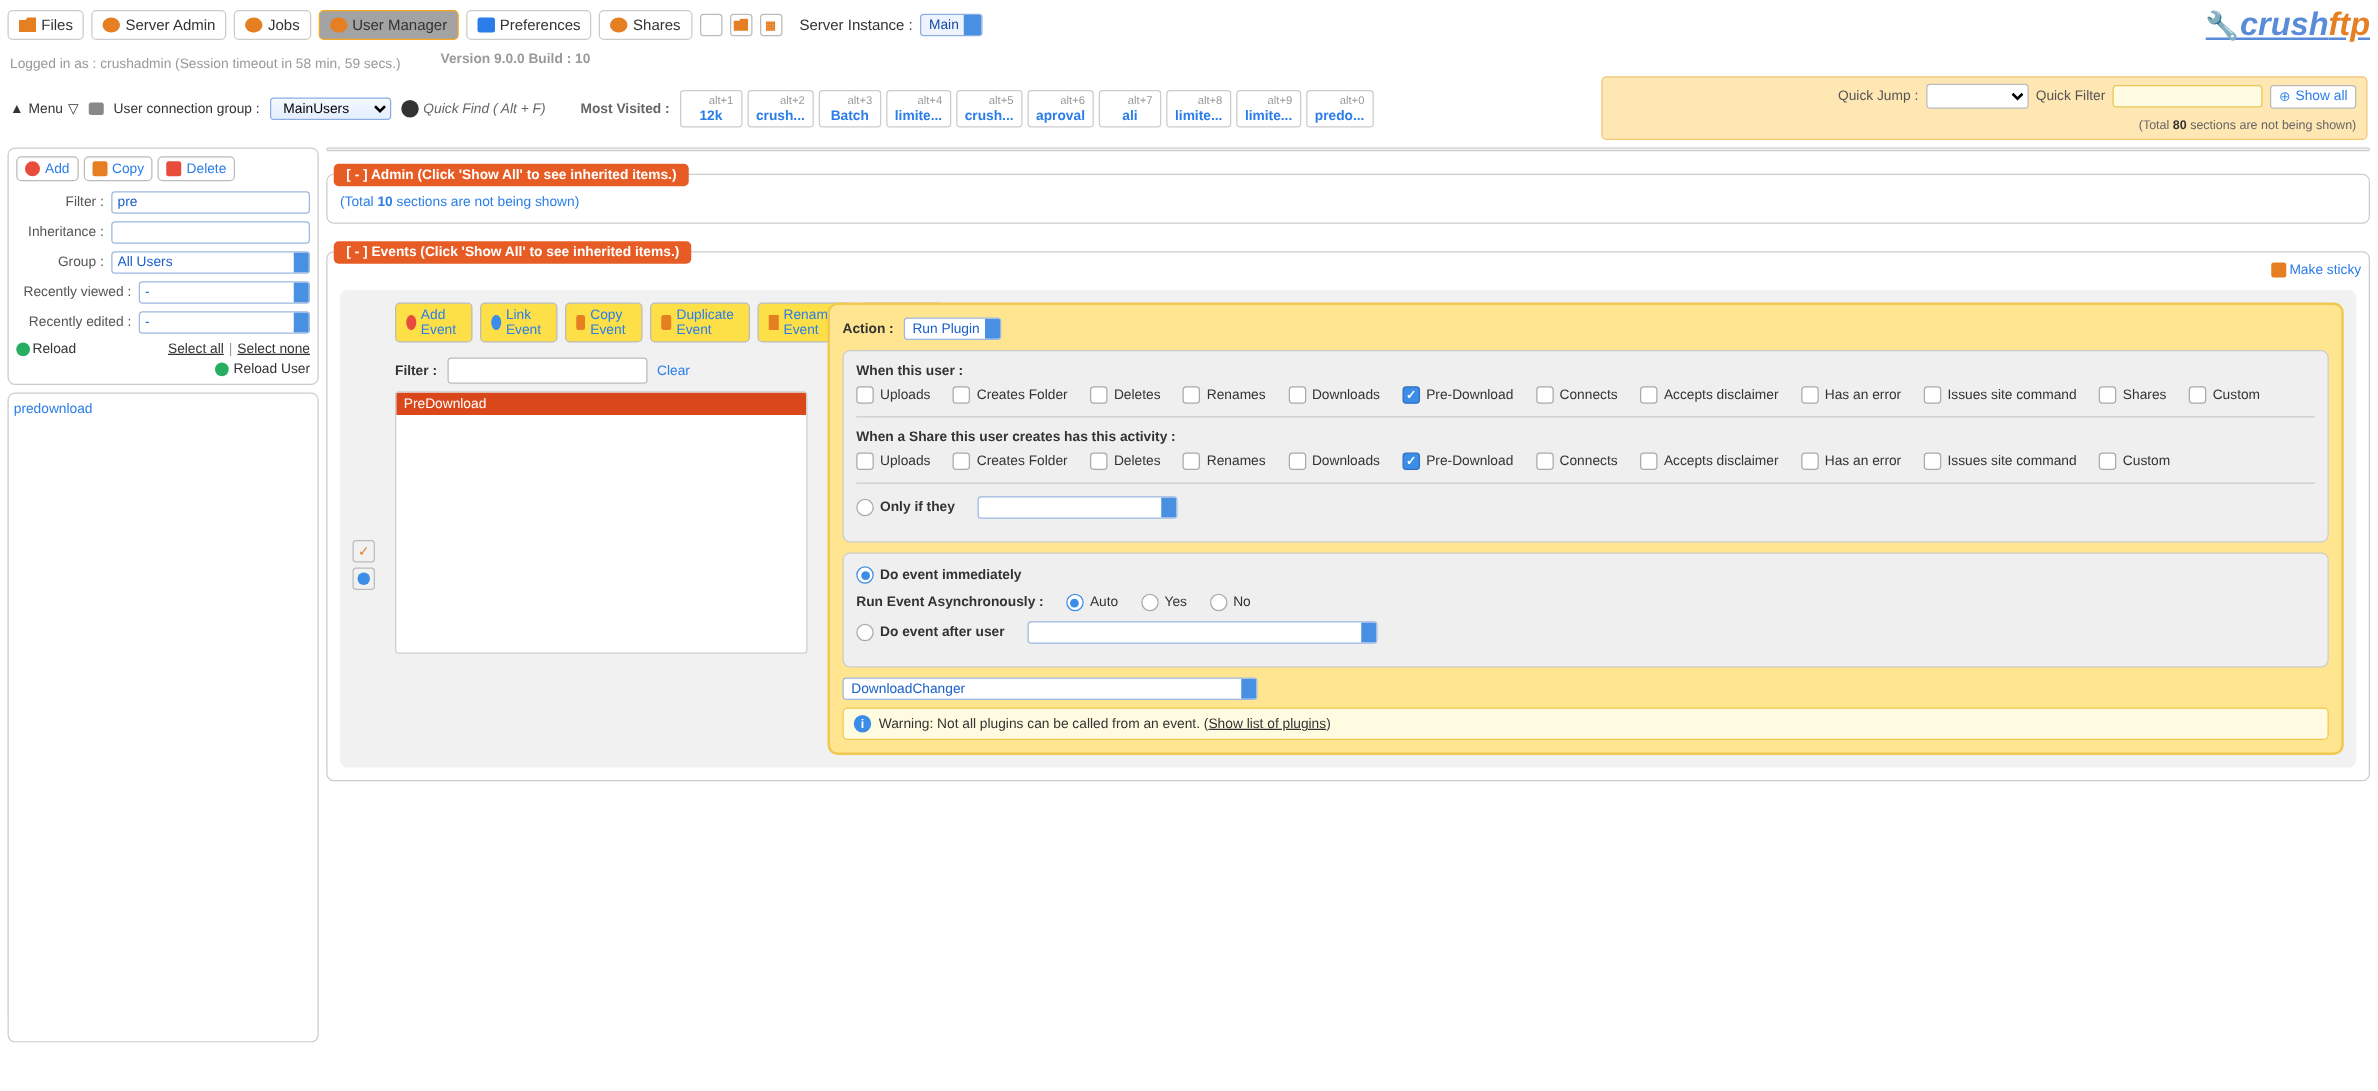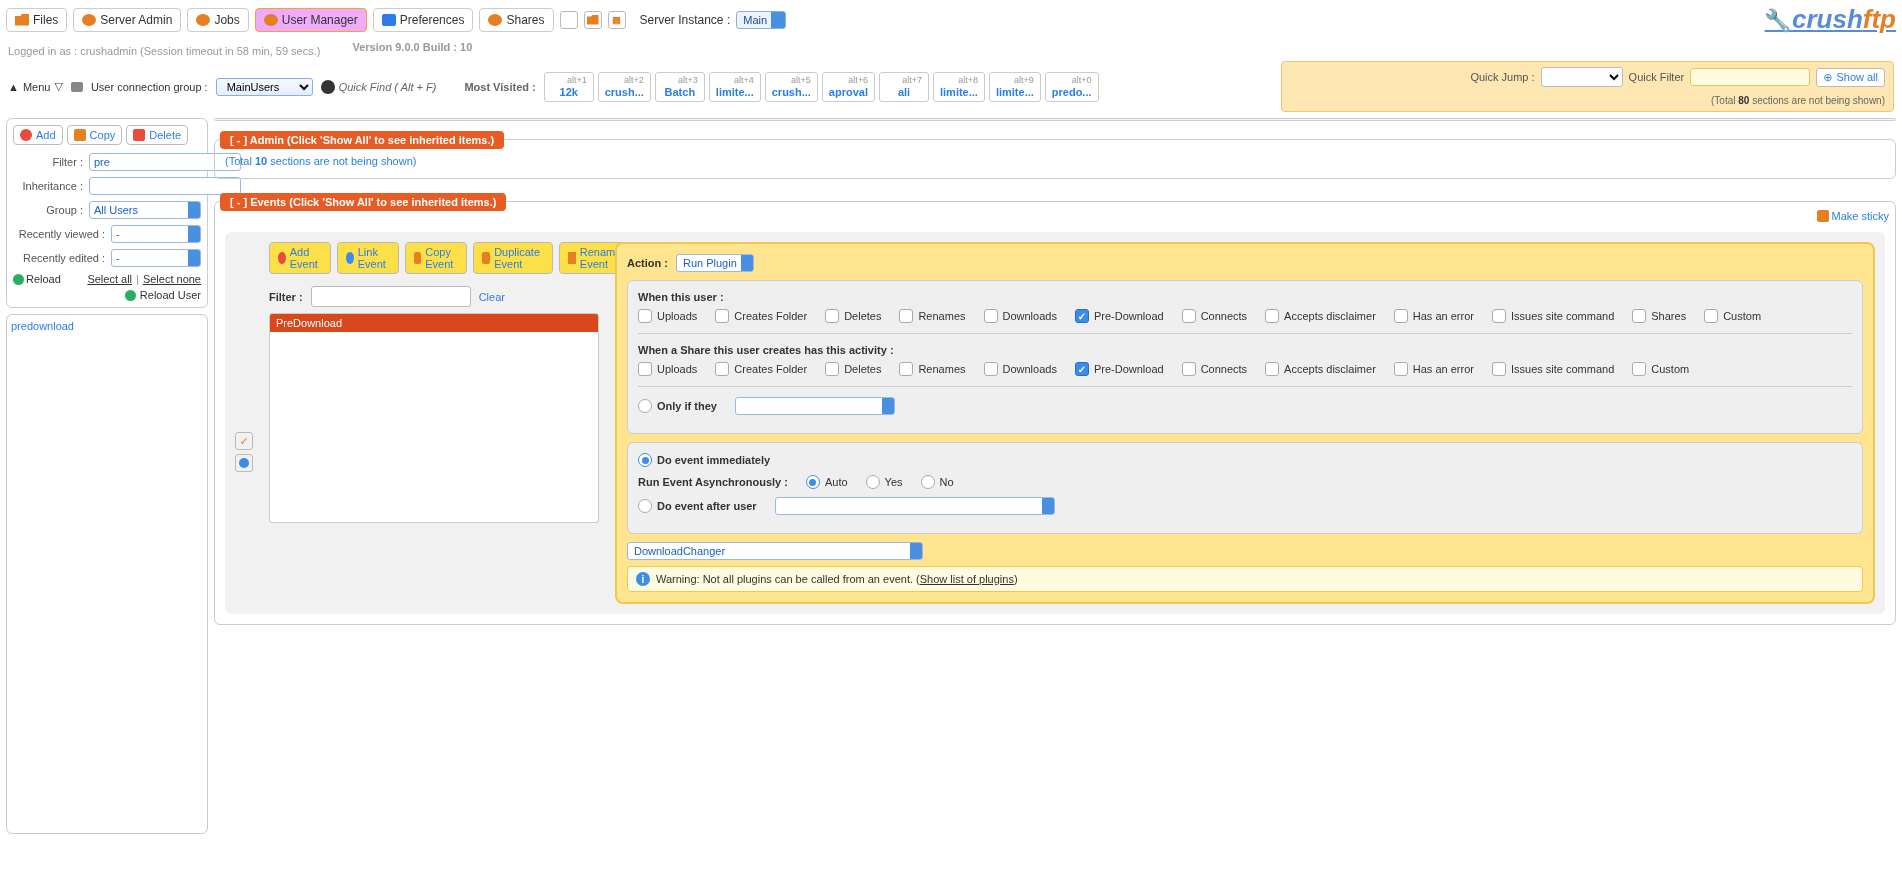--- a/index.html
+++ b/index.html
@@ -1,19 +1,19 @@
 <!DOCTYPE html>
 <html><head>
 <meta charset="utf-8">
 <style>
 * { box-sizing: border-box; margin: 0; padding: 0; }
 body { font-family: "Helvetica Neue", Arial, sans-serif; font-size: 12px; color: #333; background: #fff; }
 .topbar { display: flex; align-items: center; padding: 4px 6px; gap: 6px; }
 .tab-btn { display: inline-flex; align-items: center; gap: 4px; padding: 4px 8px; border: 1px solid #ccc; border-radius: 4px; background: #fff; cursor: pointer; font-size: 12px; }
-.tab-btn.active { border-color: #f5a623; background: #f0abfc; }
+.tab-btn.active { border-color: #f5a623; background: #a3a3a3; }
 .tab-btn .ico { width: 14px; height: 12px; display: inline-block; }
 .ico-folder { background: #e67e22; clip-path: polygon(0 20%, 40% 20%, 50% 0, 100% 0, 100% 100%, 0 100%); }
 .ico-gear { background: #e67e22; border-radius: 50%; }
 .ico-blue { background: #2b7de9; border-radius: 2px; }
 .ico-plus { background: #e74c3c; border-radius: 50%; }
 .ico-copy { background: #e67e22; border-radius: 2px; }
 .ico-del { background: #e74c3c; border-radius: 2px; }
 .ico-reload { background: #27ae60; border-radius: 50%; }
 .ico-dark { background: #333; border-radius: 2px; }
 .small-sq { width:18px; height:18px; border:1px solid #bbb; border-radius:3px; display:inline-flex; align-items:center; justify-content:center; cursor:pointer; }
@@ -39,21 +39,21 @@
 .qj-bar { background: #ffe7b3; border: 1px solid #f0c674; border-radius: 4px; padding: 5px 8px; display: flex; align-items: center; gap: 6px; margin-left: auto; flex-wrap: wrap; justify-content: flex-end; min-width: 410px; }
 .qj-bar label { font-size: 11px; color: #555; }
 .qj-bar input, .qj-bar .qj-sel { border: 1px solid #bbb; border-radius: 3px; padding: 2px 4px; font-size: 11px; width: 110px; }
 .qj-bar .qj-sel { background: #fff; width: 82px; }
 .qj-bar .qf-input { background: #fffbe0; border-color: #e6c85a; width: 120px; }
 .qj-bar .showall { border:1px solid #bbb; border-radius:3px; padding: 2px 6px; color:#2b7de9; display:inline-flex; align-items:center; gap:4px; cursor:pointer; font-size:11px; background:#fff; }
 .qj-note { font-size: 10px; color: #666; width: 100%; text-align: right; margin-top: 2px; }
 .qj-note b { color: #333; }
 
 .main { display: flex; gap: 6px; padding: 0 6px; }
-.sidebar { width: 202px; flex-shrink: 0; }
+.sidebar { width: 249px; flex-shrink: 0; }
 .sb-top { border: 1px solid #ccc; border-radius: 6px; padding: 6px; }
 .sb-btns { display: flex; gap: 4px; margin-bottom: 8px; }
 .sb-btn { border:1px solid #bbb; border-radius:4px; padding:3px 6px; display:inline-flex; align-items:center; gap:4px; cursor:pointer; font-size:11px; color:#2b7de9; }
 .sb-btn .ico { width:12px; height:12px; }
 .sb-row { display:flex; align-items:center; gap:6px; margin-bottom:6px; }
 .sb-row > label { font-size:11px; color:#555; min-width:70px; text-align:right; }
 .sb-input { border:1px solid #9bb8e0; border-radius:3px; padding:2px 4px; font-size:11px; flex:1; color:#1a5fcc; background:#fff; }
 .sb-select { border:1px solid #9bb8e0; border-radius:3px; padding:2px 16px 2px 4px; font-size:11px; flex:1; color:#1a5fcc; background:linear-gradient(#fff,#eef5ff); appearance:none; background-image: linear-gradient(#4a90e2,#4a90e2); background-size: 12px 100%; background-position: right; background-repeat: no-repeat; }
 .sb-links { display:flex; align-items:center; gap:4px; font-size:11px; justify-content:flex-end; margin-top:2px; }
 .sb-links a { color:#333; text-decoration:underline; cursor:pointer; }
@@ -88,21 +88,21 @@
 .p-head { font-size:11px; font-weight:bold; color:#333; margin-bottom:6px; }
 .ck-row { display:flex; flex-wrap:wrap; gap:14px 18px; margin-bottom:8px; }
 .ck { display:inline-flex; align-items:center; gap:5px; font-size:11px; color:#333; }
 .ckbox { width:14px; height:14px; border:1px solid #aaa; border-radius:3px; background:#fff; display:inline-flex; align-items:center; justify-content:center; cursor:pointer; }
 .ckbox.on { background:#3b8de8; border-color:#2b6fc0; color:#fff; }
 .ckbox.on::after { content:"✓"; font-size:10px; font-weight:bold; }
 .radio { width:14px; height:14px; border:1px solid #aaa; border-radius:50%; background:#fff; display:inline-flex; align-items:center; justify-content:center; cursor:pointer; }
 .radio.on { border-color:#3b8de8; }
 .radio.on::after { content:""; width:7px; height:7px; border-radius:50%; background:#3b8de8; }
 .thin-sel { border:1px solid #9bb8e0; border-radius:3px; padding:2px 16px 2px 6px; font-size:11px; background:#fff; appearance:none; background-image: linear-gradient(#4a90e2,#4a90e2); background-size: 12px 100%; background-position: right; background-repeat: no-repeat; min-width:160px; }
-.plugin-sel { width:296px; color:#1a5fcc; }
+.plugin-sel { width:332px; color:#1a5fcc; }
 .warn-bar { background:#fffbe0; border:1px solid #f0c850; border-radius:4px; padding:5px 8px; font-size:11px; color:#333; display:flex; align-items:center; gap:6px; margin-top:6px; }
 .warn-bar .info-ico { width:14px; height:14px; border-radius:50%; background:#3b8de8; color:#fff; display:inline-flex; align-items:center; justify-content:center; font-size:10px; font-weight:bold; }
 .warn-bar a { color:#333; text-decoration:underline; cursor:pointer; }
 hr.sep { border:none; border-top:1px solid #ccc; margin:10px 0; }
 </style>
 </head>
 <body>
 
 <div class="topbar">
   <span class="tab-btn">

